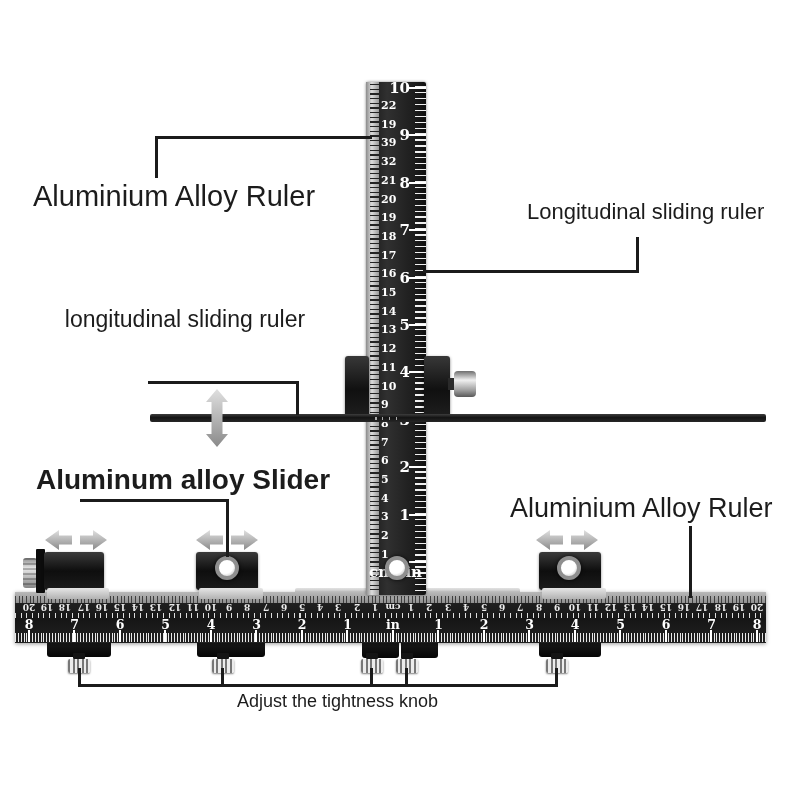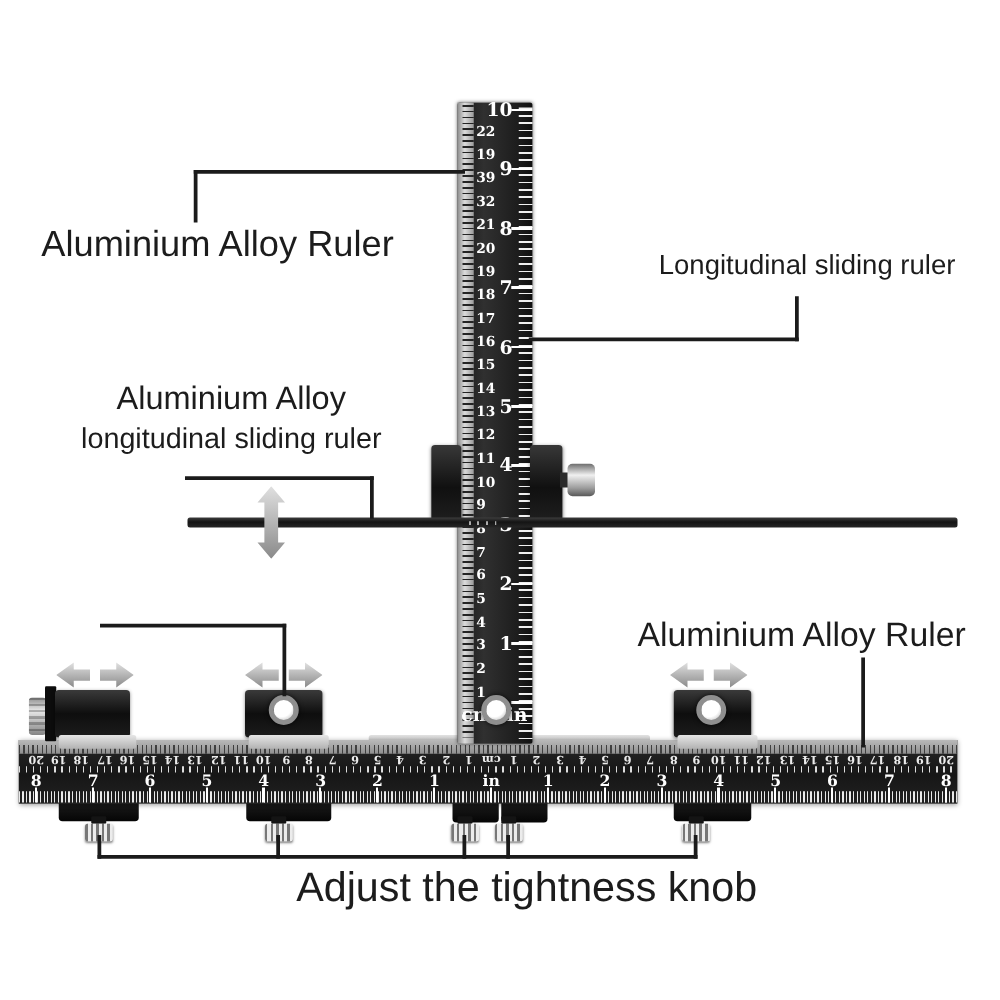--- a/index.html
+++ b/index.html
@@ -7,21 +7,21 @@
          font-family:"Liberation Sans",sans-serif;}
   
   .callout{position:absolute;color:#1c1c1c;white-space:nowrap;}
   .co-top-left{left:33px;top:180px;font-size:29px;}
   .co-top-right{left:527px;top:199px;font-size:22px;}
   .co-mid-left{left:35px;top:303px;width:300px;text-align:center;}
   .co-mid-left .l1{font-size:26px;}
   .co-mid-left .l2{font-size:23px;margin-top:3px;}
   .co-slider{left:36px;top:464px;font-size:28px;font-weight:bold;}
   .co-bot-right{left:510px;top:493px;font-size:27px;}
-  .co-bottom{left:237px;top:691px;font-size:33px;}
+  .co-bottom{left:237px;top:691px;font-size:18px;}
   
   .line{position:absolute;background:#1b1b1b;z-index:7;}
   
   .v-ruler{position:absolute;left:366px;top:82px;width:60px;height:513px;z-index:3;
     background:linear-gradient(90deg,#141414 0,#303030 35%,#1d1d1d 80%,#101010 100%);
     border-radius:2px;box-shadow:0 0 3px rgba(0,0,0,.5);}
   .v-strip{position:absolute;left:0;top:0;width:13px;height:100%;
     background:linear-gradient(90deg,#8c8c8c,#dcdcdc 45%,#9a9a9a);}
   .v-strip-ticks{position:absolute;left:4px;top:2px;width:9px;height:506px;
     background:repeating-linear-gradient(180deg,#242424 0 1.3px,transparent 1.3px 4.68px);}
@@ -131,23 +131,23 @@
   <div class="line" style="left:78px;top:684px;width:480px;height:3px"></div>
   <div class="line" style="left:78px;top:668px;width:3px;height:19px"></div>
   <div class="line" style="left:221px;top:668px;width:3px;height:19px"></div>
   <div class="line" style="left:370px;top:668px;width:3px;height:19px"></div>
   <div class="line" style="left:405px;top:668px;width:3px;height:19px"></div>
   <div class="line" style="left:555px;top:668px;width:3px;height:19px"></div>
 
   <div class="callout co-top-left">Aluminium Alloy Ruler</div>
   <div class="callout co-top-right">Longitudinal sliding ruler</div>
   <div class="callout co-mid-left">
-    <div class="l1">Aluminium Alloy</div>
     <div class="l2">longitudinal sliding ruler</div>
   </div>
+  <div class="callout co-slider">Aluminum alloy Slider</div>
   <div class="callout co-bot-right">Aluminium Alloy Ruler</div>
   <div class="callout co-bottom">Adjust the tightness knob</div>
 
   <div class="rail-strip" style="left:295px;width:225px"></div>
 
   <div class="v-ruler">
     <div class="v-strip"></div>
     <div class="v-strip-ticks"></div>
     <div class="v-in-ticks"></div>
     <div class="v-in-ticks-long"></div>

